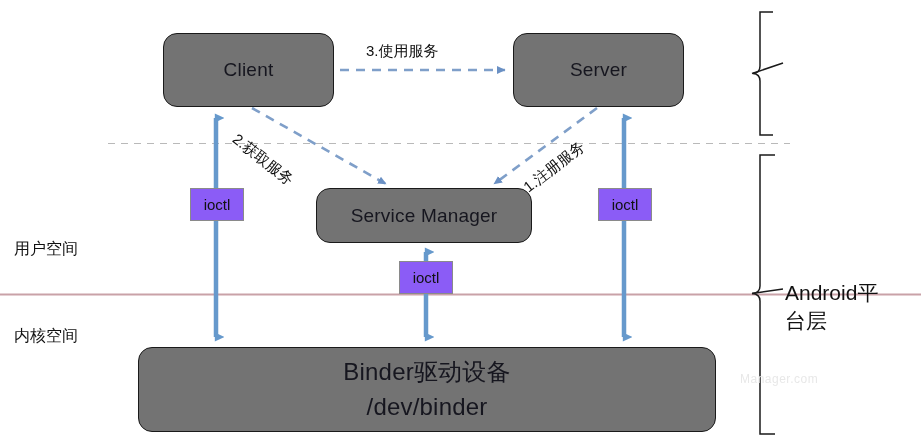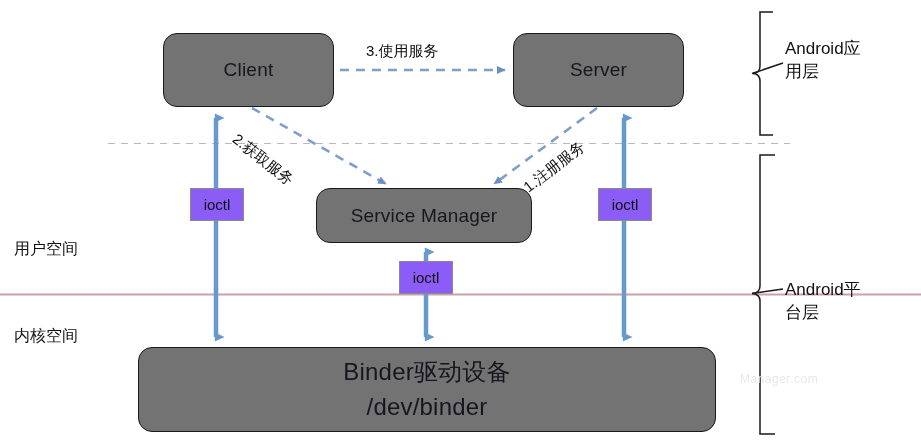--- a/index.html
+++ b/index.html
@@ -78,21 +78,21 @@
   .side-label {
     position: absolute;
     font-size: 16px;
     color: #111;
     white-space: pre-line;
     line-height: 1.35;
   }
   #userspace-label  { left: 14px; top: 238px; }
   #kernelspace-label{ left: 14px; top: 325px; }
   #tier-app-label   { left: 785px; top: 38px;  font-size: 17px; }
-  #tier-plat-label  { left: 785px; top: 279px; font-size: 17px; }
+  #tier-plat-label  { left: 785px; top: 279px; font-size: 21px; }
 
   #watermark {
     position: absolute;
     left: 740px; top: 372px;
     font-size: 12px;
     color: #e8e8e8;
     letter-spacing: .5px;
   }
 </style>
 </head>
@@ -162,20 +162,18 @@
     <span>ioctl</span>
   </div>
 
   <div class="edge-label" id="label-use">3.使用服务</div>
   <div class="edge-label" id="label-get">2.获取服务</div>
   <div class="edge-label" id="label-register">1.注册服务</div>
 
   <div class="side-label" id="userspace-label">用户空间</div>
   <div class="side-label" id="kernelspace-label">内核空间</div>
 
-  <div class="side-label" id="tier-app-label">Android应
-用层</div>
   <div class="side-label" id="tier-plat-label">Android平
 台层</div>
 
   <div id="watermark">Manager.com</div>
 
 </div>
 
 </body></html>

